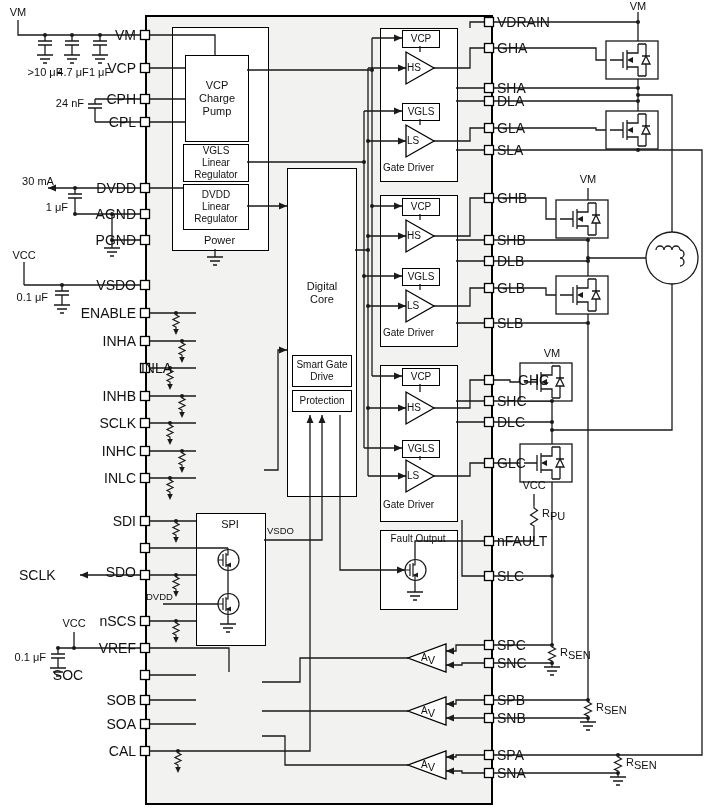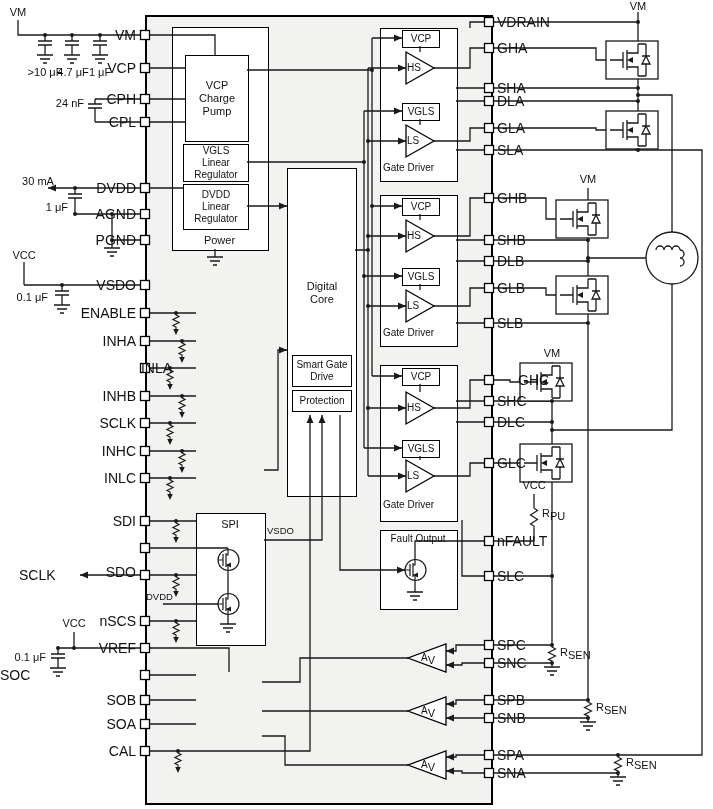--- a/index.html
+++ b/index.html
@@ -355,21 +355,21 @@
       <div class="plabel" style="left: 0px; top: 362px; width: 136px; text-align: right; padding-left: 36px;">INLA</div>
       <div class="plabel" style="left: 0px; top: 390px; width: 136px; text-align: right;">INHB</div>
       <div class="plabel" style="left: 0px; top: 417px; width: 136px; text-align: right;">SCLK</div>
       <div class="plabel" style="left: 0px; top: 445px; width: 136px; text-align: right;">INHC</div>
       <div class="plabel" style="left: 0px; top: 472px; width: 136px; text-align: right;">INLC</div>
       <div class="plabel" style="left: 0px; top: 515px; width: 136px; text-align: right;">SDI</div>
       <div class="plabel" style="left: 0px; top: 542px; width: 136px; text-align: right; margin-top: 24px;">SDO</div>
       <div class="plabel" style="left: 10px; top: 569px; width: 136px; text-align: left; padding-left: 9px;">SCLK</div>
       <div class="plabel" style="left: 0px; top: 615px; width: 136px; text-align: right;">nSCS</div>
       <div class="plabel" style="left: 0px; top: 642px; width: 136px; text-align: right;">VREF</div>
-      <div class="plabel" style="left: 0px; top: 669px; width: 136px; text-align: left;">SOC</div>
+      <div class="plabel" style="left: 0px; top: 669px; width: 136px; text-align: center;">SOC</div>
       <div class="plabel" style="left: 0px; top: 694px; width: 136px; text-align: right;">SOB</div>
       <div class="plabel" style="left: 0px; top: 718px; width: 136px; text-align: right;">SOA</div>
       <div class="plabel" style="left: 0px; top: 745px; width: 136px; text-align: right;">CAL</div>
       <div class="plabel" style="left: 497px; top: 16px; width: 72px;">VDRAIN</div>
       <div class="plabel" style="left: 497px; top: 42px; width: 72px;">GHA</div>
       <div class="plabel" style="left: 497px; top: 82px; width: 72px;">SHA</div>
       <div class="plabel" style="left: 497px; top: 95px; width: 72px;">DLA</div>
       <div class="plabel" style="left: 497px; top: 122px; width: 72px;">GLA</div>
       <div class="plabel" style="left: 497px; top: 144px; width: 72px;">SLA</div>
       <div class="plabel" style="left: 497px; top: 192px; width: 72px;">GHB</div>

